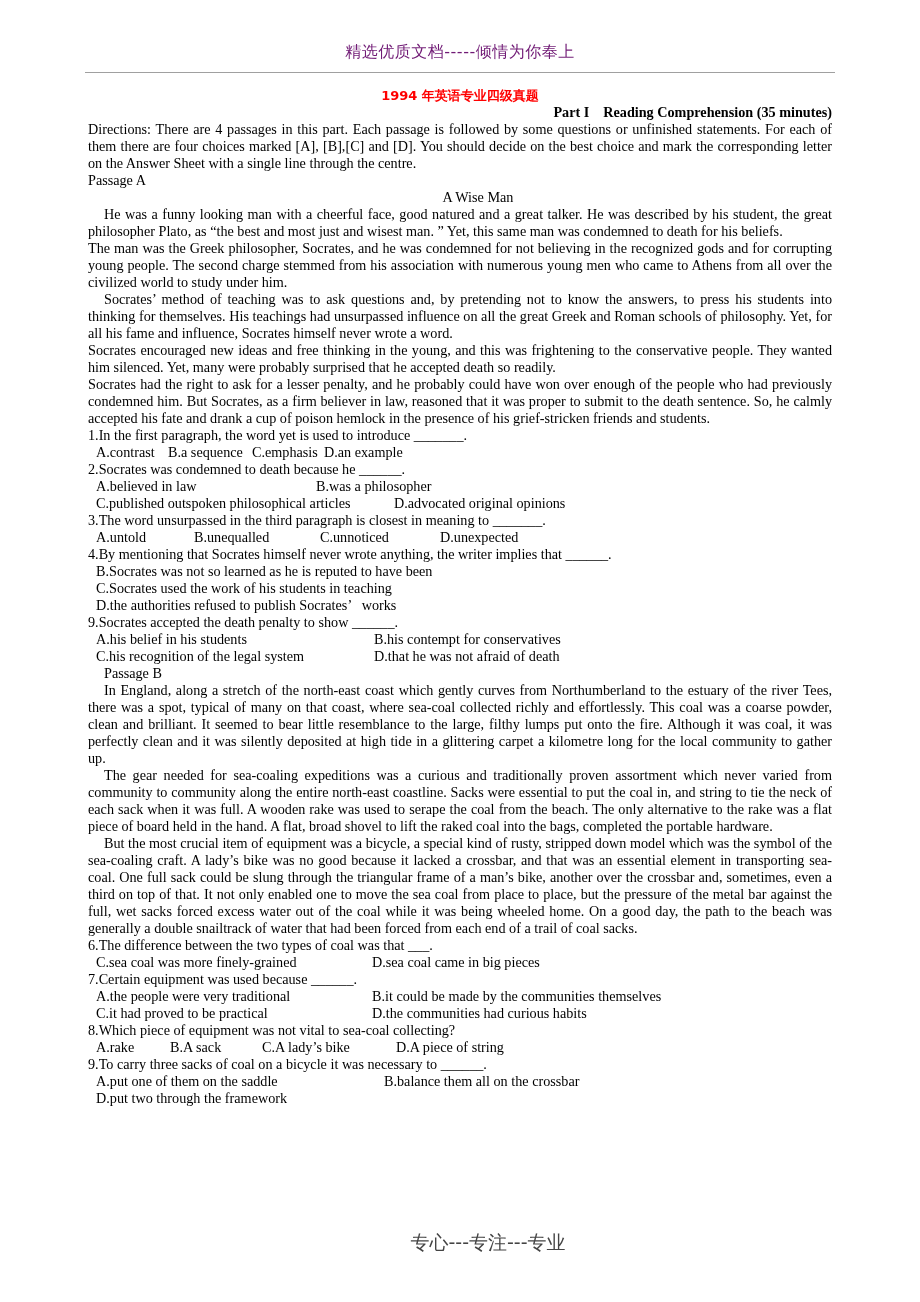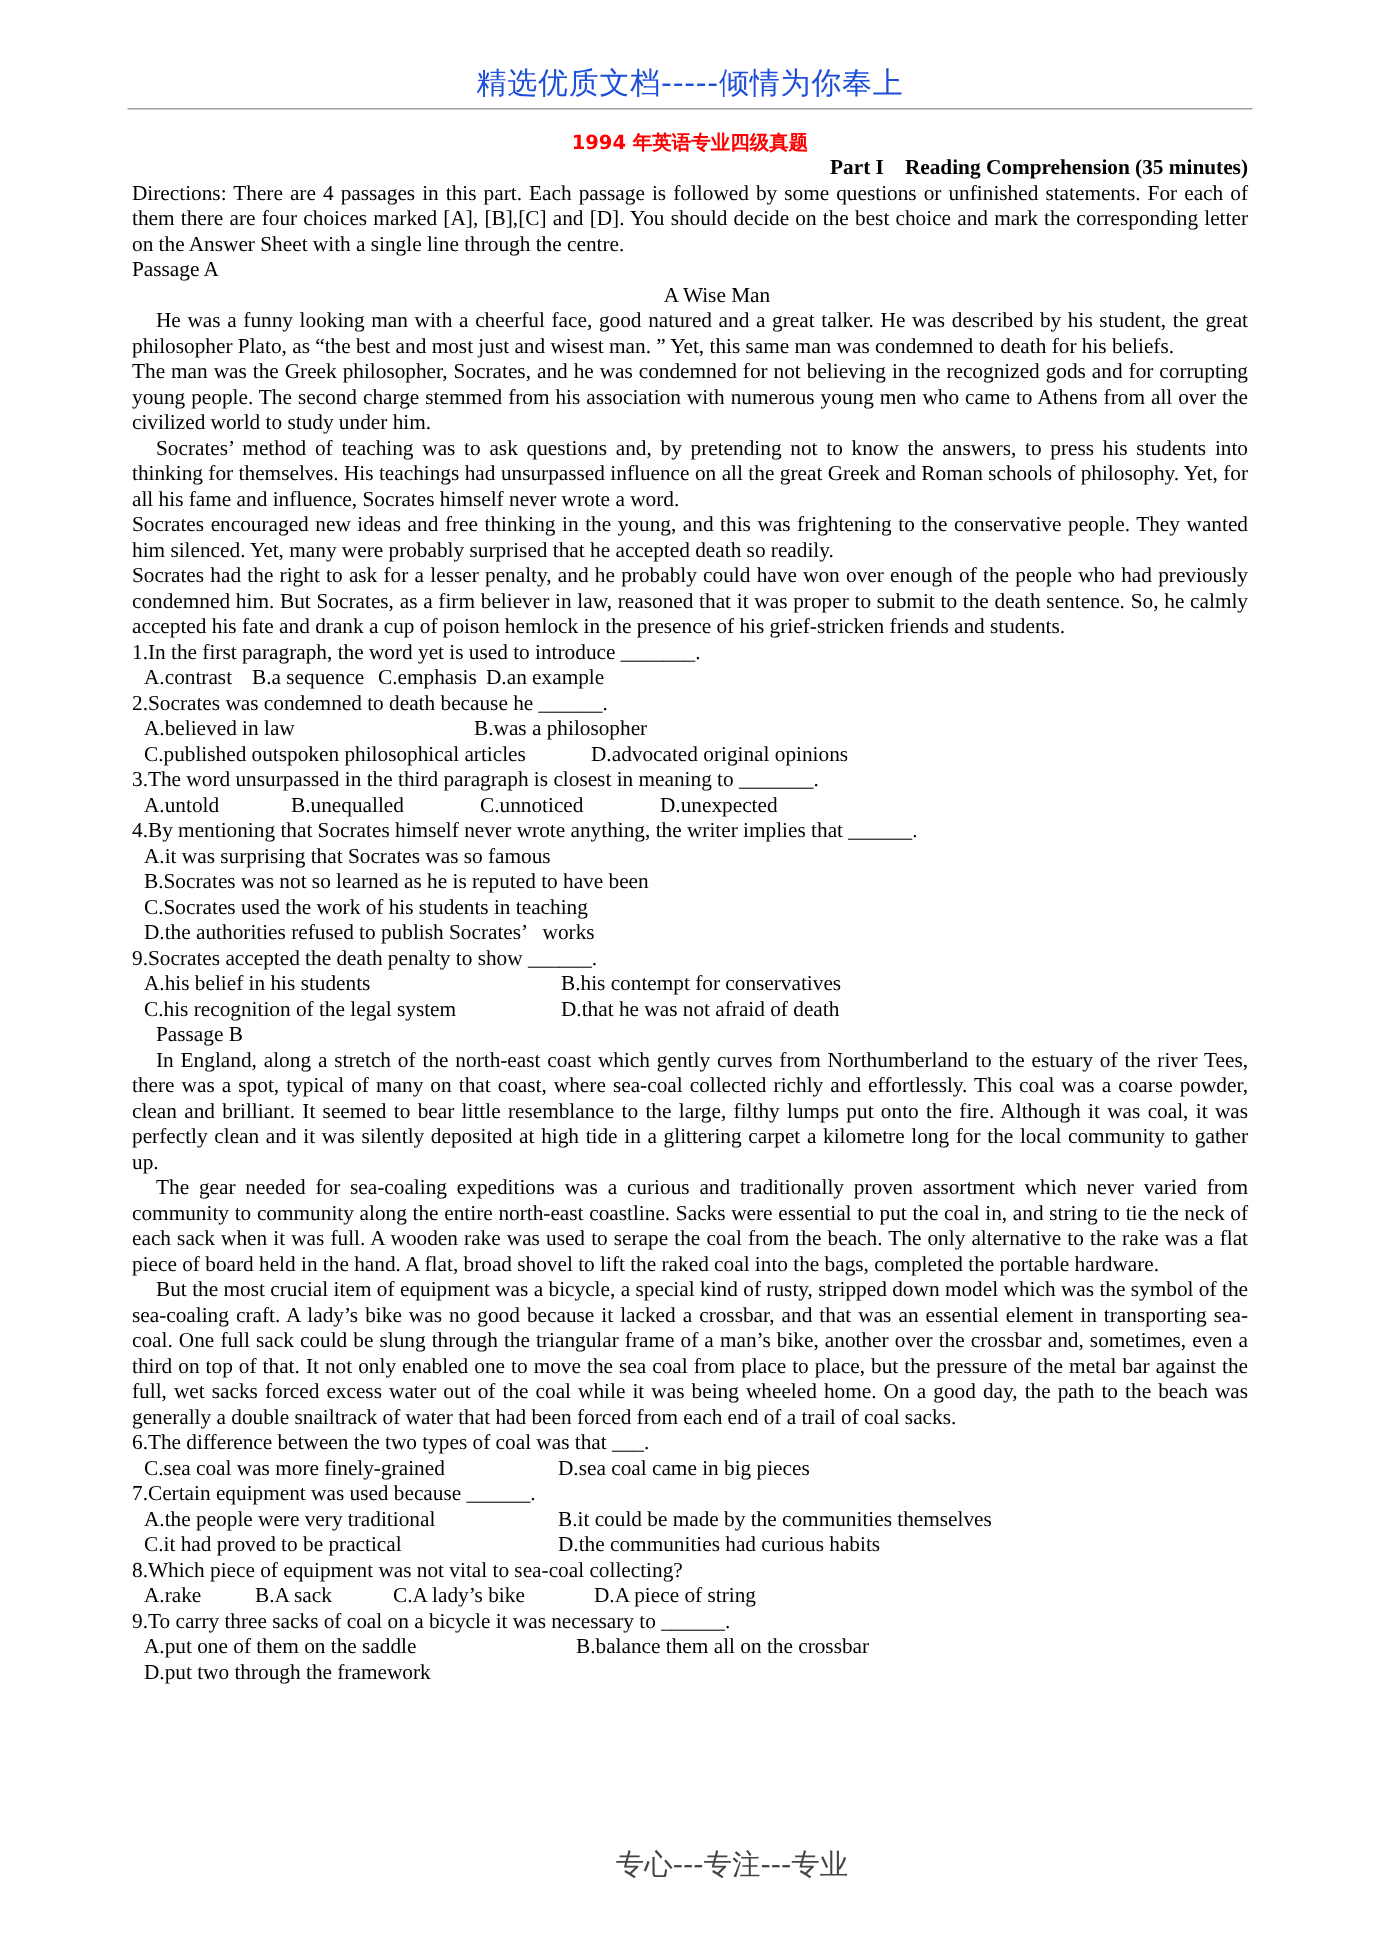--- a/index.html
+++ b/index.html
@@ -1,19 +1,19 @@
 <!DOCTYPE html>
 <html><head>
 <meta charset="utf-8">
 <style>
   html, body { margin: 0; padding: 0; background: #ffffff; }
   body { width: 920px; height: 1302px; position: relative; overflow: hidden;
          font-family: "Liberation Serif", "DejaVu Serif", serif; color: #000; }
   .header { position: absolute; top: 42px; left: 0; width: 920px; text-align: center;
-            font-family: "DejaVu Sans", sans-serif; font-size: 20px; color: #1d4ed8; letter-spacing: 0.5px; }
+            font-family: "DejaVu Sans", sans-serif; font-size: 16px; color: #701a75; letter-spacing: 0.5px; }
   .header-rule { position: absolute; top: 72px; left: 85px; width: 750px; height: 0;
                  border-top: 1.5px solid #a0a0a0; }
   .content { position: absolute; top: 87px; left: 88px; width: 744px;
              font-size: 14.2px; line-height: 17px; }
   .title-red { text-align: center; color: #ff0000; font-weight: bold;
                font-family: "DejaVu Sans", sans-serif; font-size: 13px; line-height: 17px; }
   .part-heading { font-weight: bold; text-align: right; }
   .part-heading .gap { display: inline-block; width: 14px; }
   .para { text-align: justify; margin: 0; }
   .para.indent { text-indent: 16px; }
@@ -66,21 +66,20 @@
 
   <div class="q">3.The word unsurpassed in the third paragraph is closest in meaning to _______.</div>
   <div class="opts">
     <span class="opt" style="width:98px">A.untold</span>
     <span class="opt" style="width:126px">B.unequalled</span>
     <span class="opt" style="width:120px">C.unnoticed</span>
     <span class="opt">D.unexpected</span>
   </div>
 
   <div class="q">4.By mentioning that Socrates himself never wrote anything, the writer implies that ______.</div>
-  <div class="opts">A.it was surprising that Socrates was so famous</div>
   <div class="opts">B.Socrates was not so learned as he is reputed to have been</div>
   <div class="opts">C.Socrates used the work of his students in teaching</div>
   <div class="opts" style="white-space:pre">D.the authorities refused to publish Socrates’   works</div>
 
   <div class="q">9.Socrates accepted the death penalty to show ______.</div>
   <div class="opts">
     <span class="opt" style="width:278px">A.his belief in his students</span>
     <span class="opt">B.his contempt for conservatives</span>
   </div>
   <div class="opts">

